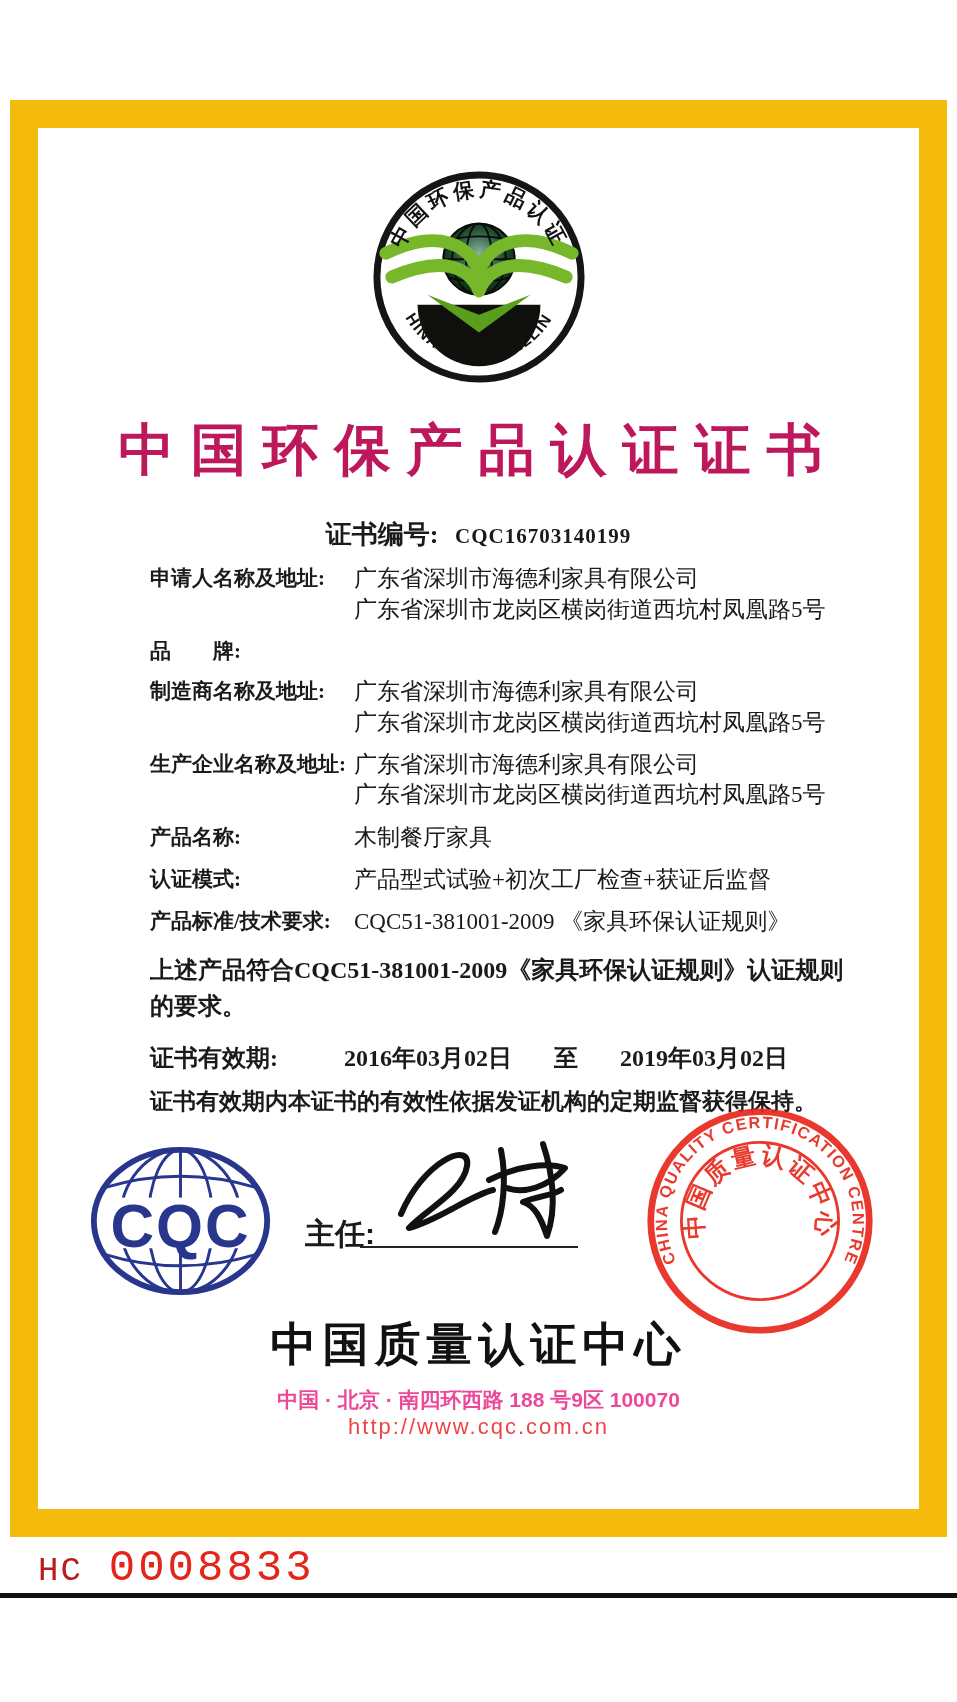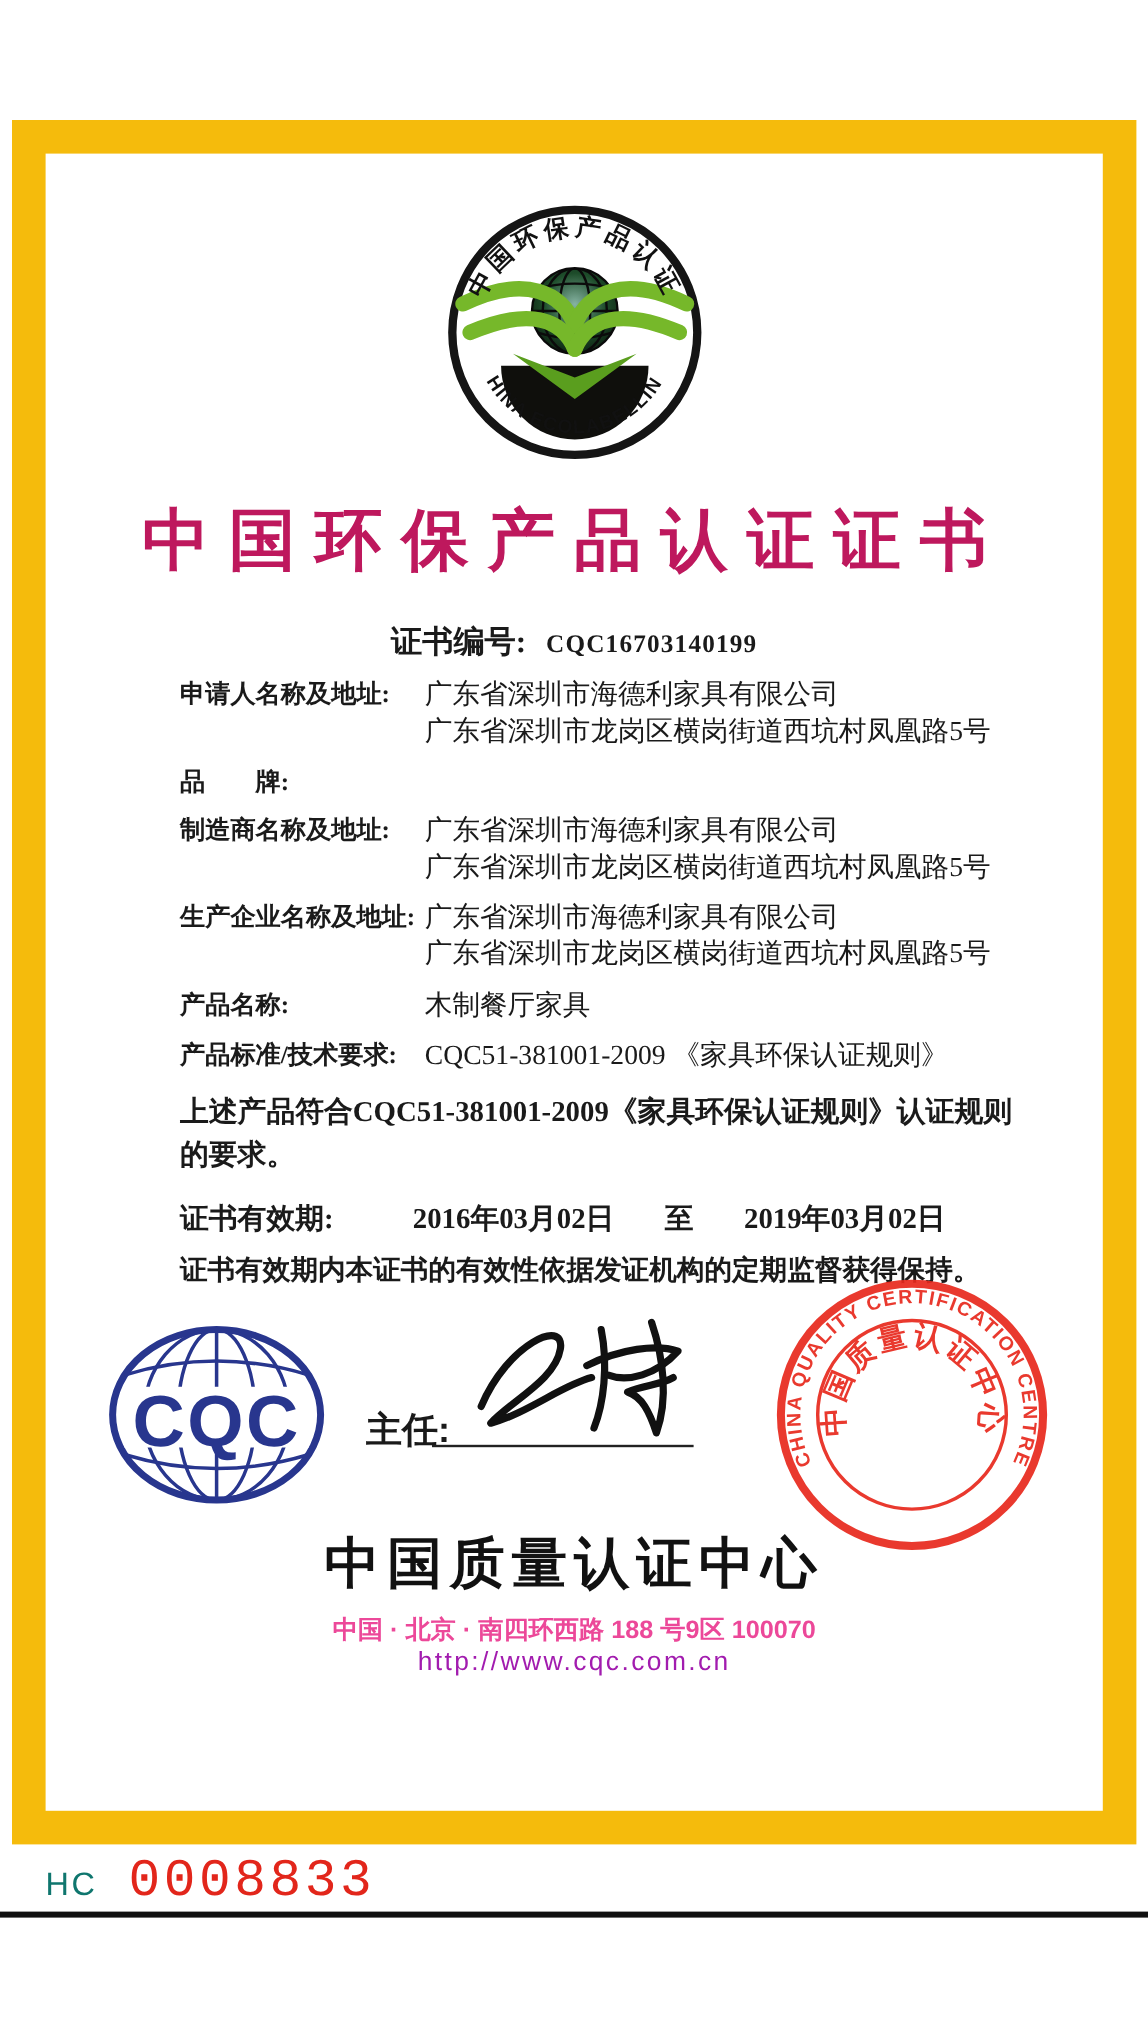--- a/index.html
+++ b/index.html
@@ -34,24 +34,24 @@
   .director-label{position:absolute;left:267px;top:96px;font-family:"Liberation Sans",sans-serif;
                   font-weight:bold;font-size:30px;}
   .sig-line{position:absolute;left:322px;top:128px;width:218px;border-bottom:2px solid #222;}
   .signature{position:absolute;left:357px;top:16px;}
   .stamp{position:absolute;left:607px;top:-12px;opacity:0.92;}
   .org{position:absolute;left:0;right:0;top:196px;text-align:center;
        font-family:"Liberation Sans",sans-serif;font-weight:900;font-size:46px;letter-spacing:6px;color:#111;}
   .org-address{position:absolute;left:0;right:0;top:268px;text-align:center;
        font-family:"Liberation Sans",sans-serif;font-weight:bold;font-size:21px;color:#ec4899;}
   .org-url{position:absolute;left:0;right:0;top:296px;text-align:center;
-       font-family:"Liberation Sans",sans-serif;font-size:22px;letter-spacing:2px;color:#a21caf;}
+       font-family:"Liberation Sans",sans-serif;font-size:22px;letter-spacing:2px;color:#ef4444;}
 
   .serial{position:absolute;left:38px;top:1543px;color:#E2261B;}
-  .serial .hc{font-family:Liberation Sans, sans-serif;font-size:27px;color:#0f766e;letter-spacing:2px;}
+  .serial .hc{font-family:Liberation Mono, monospace;font-size:34px;color:#b91c1c;letter-spacing:2px;}
   .serial .num{font-family:Liberation Mono, monospace;font-size:44px;letter-spacing:3px;margin-left:22px;}
   .scanline{position:absolute;left:0;top:1593px;width:957px;height:5px;background:#101010;}
 </style>
 </head>
 <body>
 
 <div class="page">
   <div class="frame">
     <div class="inner">
 
@@ -128,20 +128,26 @@
             <div class="vline">广东省深圳市龙岗区横岗街道西坑村凤凰路5号</div>
           </div>
         </div>
         <div class="row">
           <div class="flabel">产品名称:</div>
           <div class="fvalue">
             <div class="vline">木制餐厅家具</div>
           </div>
         </div>
         <div class="row">
+          <div class="flabel">认证模式:</div>
+          <div class="fvalue">
+            <div class="vline">产品型式试验+初次工厂检查+获证后监督</div>
+          </div>
+        </div>
+        <div class="row">
           <div class="flabel">产品标准/技术要求:</div>
           <div class="fvalue">
             <div class="vline">CQC51-381001-2009 《家具环保认证规则》</div>
           </div>
         </div>
       </div>
 
       <p class="statement">上述产品符合CQC51-381001-2009《家具环保认证规则》认证规则的要求。</p>
 
       <div class="validity">

